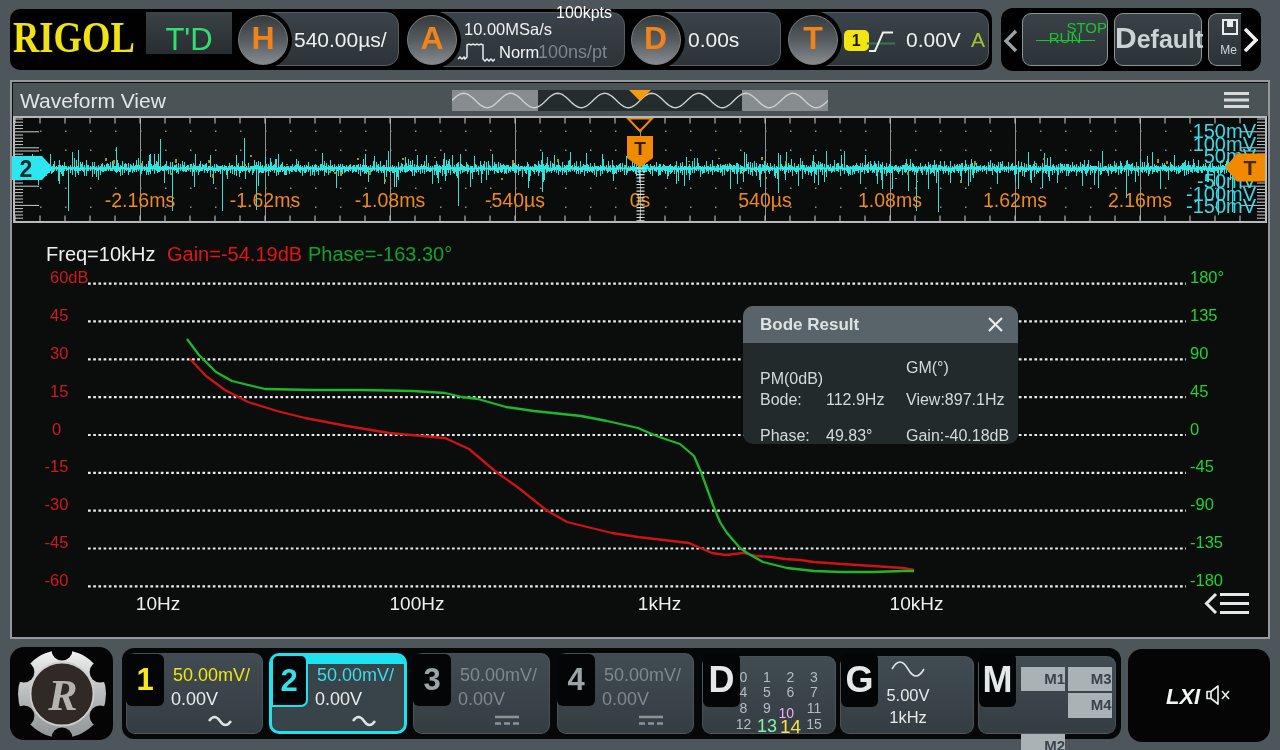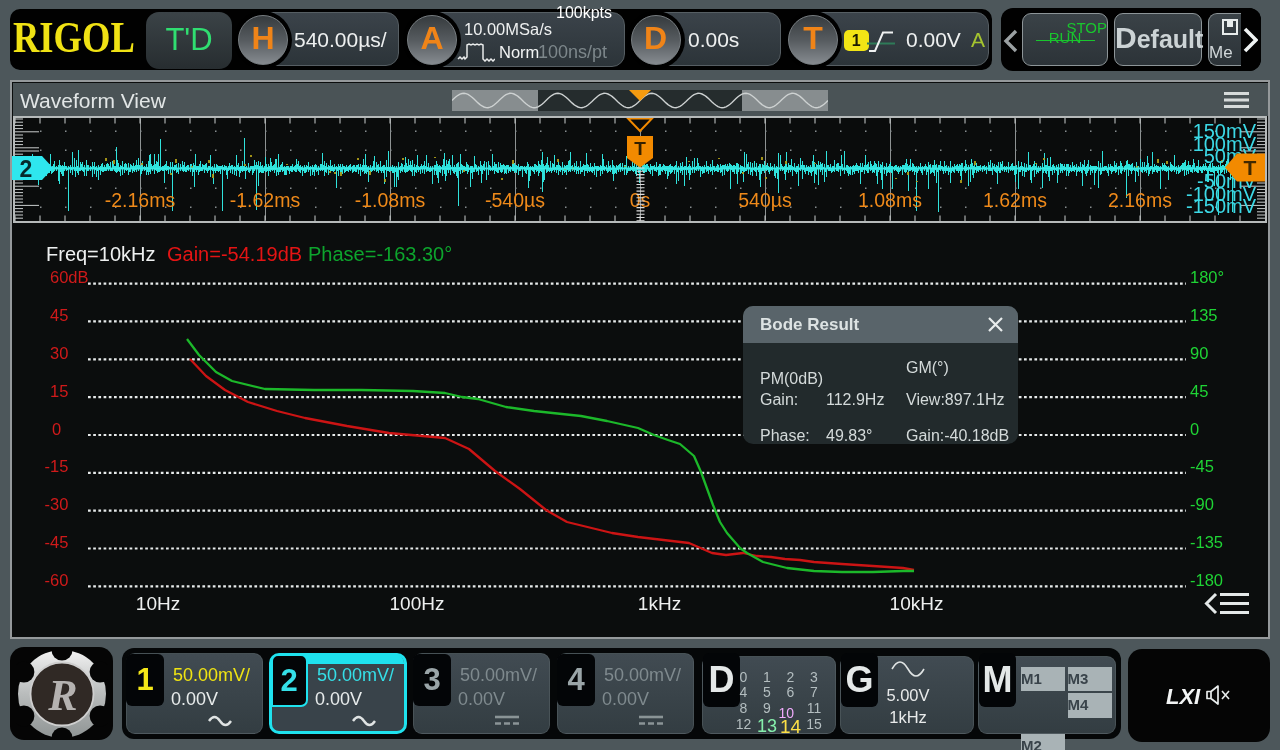--- a/index.html
+++ b/index.html
@@ -3,29 +3,29 @@
 *{margin:0;padding:0;box-sizing:border-box}
 body{width:1280px;height:750px;background:#4d575b;font-family:"Liberation Sans",sans-serif;position:relative;overflow:hidden}
 .abs{position:absolute}
 .pill{position:absolute;background:linear-gradient(180deg,#3b434a,#2c3439);border:1px solid #565e63;border-radius:13px}
 .circ{position:absolute;width:50px;height:50px;border-radius:50%;background:linear-gradient(180deg,#363b3e,#565b5f 50%,#868b90);border:1px solid #787e82}
 .circ span{position:absolute;width:100%;text-align:center;top:5px;font-size:32px;font-weight:bold;color:#f08418;line-height:1.1}
 .blkring{position:absolute;width:58px;height:58px;border-radius:50%;background:#000}
 .topbtn{position:absolute;top:13px;height:53px;background:linear-gradient(180deg,#3a4247,#2c3338);border:1.5px solid #8d9598;border-radius:9px}
 .slate{position:absolute;background:linear-gradient(180deg,#414b52,#333d42);border:1.5px solid #68727660;border-radius:9px}
 .tab{position:absolute;background:#030507;border-radius:6px;text-align:center;font-weight:bold}
-.mcell{position:absolute;width:44px;height:24.5px;background:#a9b3b6;text-align:left;line-height:24.5px;font-size:15px;font-weight:bold;color:#39434a}
+.mcell{position:absolute;width:44px;height:24.5px;background:#a9b3b6;text-align:right;line-height:24.5px;font-size:15px;font-weight:bold;color:#39434a}
 </style></head><body>
 
 <div class="abs" style="left:10px;top:9px;width:982px;height:61px;background:#010101;border-radius:10px"></div>
 <div class="abs" style="left:1001px;top:8px;width:260px;height:63px;background:#010101;border-radius:12px"></div>
 
 <div class="abs" style="left:13px;top:16px;font-family:'Liberation Serif',serif;font-weight:bold;font-size:44px;line-height:1;color:#f0e214;transform:scaleX(0.83);transform-origin:0 0">RIGOL</div>
 
-<div class="abs" style="left:146px;top:12px;width:86px;height:57px;border-radius:13px;background:linear-gradient(180deg,#3b4347,#272d30)">
+<div class="abs" style="left:146px;top:12px;width:86px;height:42px;border-radius:0;background:linear-gradient(180deg,#3b4347,#272d30)">
   <div style="text-align:center;line-height:55px;font-size:31px;color:#30de71">T'D</div>
 </div>
 
 <div class="pill" style="left:260px;top:12px;width:139px;height:54px"></div>
 <div class="abs" style="left:294px;top:27.5px;font-size:21px;color:#eef0f0">540.00µs/</div>
 <div class="blkring" style="left:234px;top:10.5px"></div>
 <div class="circ" style="left:238px;top:14.5px">
     <span>H</span>
   </div>
 
@@ -71,21 +71,21 @@
   <div style="position:absolute;top:15px;width:100%;text-align:center;font-size:15px;color:#19c62e">RUN</div>
 </div>
 <div class="topbtn" style="left:1114px;width:88px">
   <div style="position:absolute;top:9px;width:100%;text-align:center;color:#ccd3d5"><span style="font-size:30px;font-weight:bold;line-height:1">D</span><span style="font-size:25px;font-weight:bold">efault</span></div>
 </div>
 <div class="topbtn" style="left:1208px;width:40px;border-radius:9px 0 0 9px;border-right:none">
   <svg style="position:absolute;left:12px;top:4px" width="18" height="18" viewBox="0 0 18 18">
     <rect x="2" y="2" width="14" height="14" fill="none" stroke="#e8ecec" stroke-width="2"></rect>
     <rect x="6" y="2" width="6" height="7" fill="#e8ecec"></rect>
   </svg>
-  <div style="position:absolute;left:0;top:29px;width:100%;text-align:left;font-size:17px;color:#d0d6d8">Me</div>
+  <div style="position:absolute;left:0;top:29px;width:100%;text-align:center;font-size:12px;color:#d0d6d8">Me</div>
 </div>
 <div class="abs" style="left:1241px;top:8px;width:20px;height:63px;background:#010101;border-radius:0 12px 12px 0"></div>
 <svg class="abs" style="left:1242px;top:27px" width="16" height="26" viewBox="0 0 16 26">
  <path d="M3 2l11 11L3 24" fill="none" stroke="#eef2f2" stroke-width="3.6"></path>
 </svg>
 
 <div class="abs" style="left:10px;top:80px;width:1260px;height:559px;background:#0b0d0d;border:2.5px solid #95999b"></div>
 <div class="abs" style="left:12.5px;top:82.5px;width:1255px;height:33px;background:#4a5356"></div>
 <div class="abs" style="left:20px;top:89px;font-size:21px;color:#e2e6e6">Waveform View</div>
 
@@ -424,21 +424,21 @@
 
 <div class="abs" style="left:743px;top:306px;width:275px;height:138px;border-radius:10px;background:#222a2c">
  <div style="position:absolute;top:0;left:0;width:100%;height:37px;background:#59646a;border-radius:10px 10px 0 0"></div>
  <div style="position:absolute;left:17px;top:9px;font-size:17px;font-weight:bold;color:#dde3e3">Bode Result</div>
  <svg style="position:absolute;right:14px;top:10px" width="17" height="17" viewBox="0 0 17 17">
   <path d="M2 2l13 13M15 2L2 15" stroke="#e8ecec" stroke-width="2.2"></path>
  </svg>
  <div style="position:absolute;left:17px;top:359px;font-size:16px;color:#d4dada"></div>
  <div style="position:absolute;left:17px;top:64px;font-size:16px;color:#d4dada">PM(0dB)</div>
  <div style="position:absolute;left:163px;top:53px;font-size:16px;color:#d4dada">GM(°)</div>
- <div style="position:absolute;left:17px;top:85px;font-size:16px;color:#d4dada">Gain:</div>
+ <div style="position:absolute;left:17px;top:85px;font-size:16px;color:#d4dada">Bode:</div>
  <div style="position:absolute;left:83px;top:85px;font-size:16px;color:#d4dada">112.9Hz</div>
  <div style="position:absolute;left:163px;top:85px;font-size:16px;color:#d4dada">View:897.1Hz</div>
  <div style="position:absolute;left:17px;top:121px;font-size:16px;color:#d4dada">Phase:</div>
  <div style="position:absolute;left:83px;top:121px;font-size:16px;color:#d4dada">49.83°</div>
  <div style="position:absolute;left:163px;top:121px;font-size:16px;color:#d4dada">Gain:-40.18dB</div>
 </div>
 
 <div class="abs" style="left:10px;top:647px;width:103px;height:93px;background:#050505;border-radius:14px"></div>
 <svg class="abs" style="left:16px;top:649px" width="92" height="90" viewBox="0 0 92 90">
  <defs>

